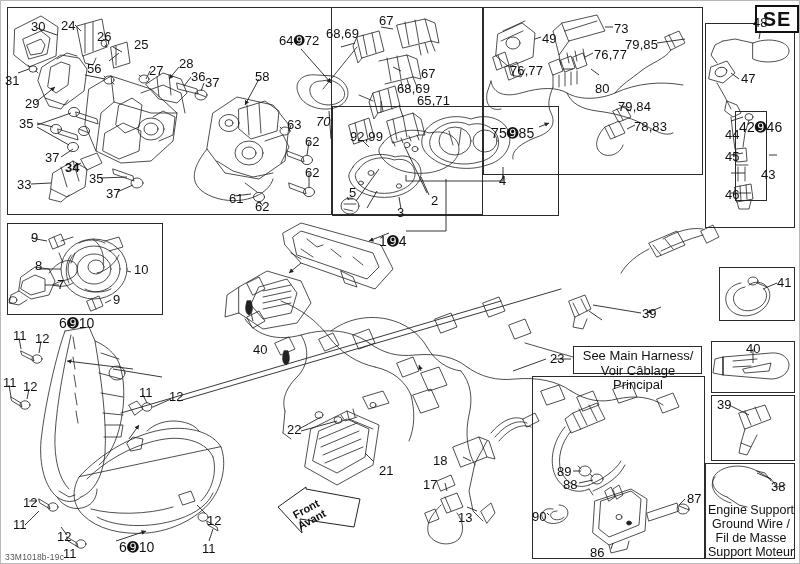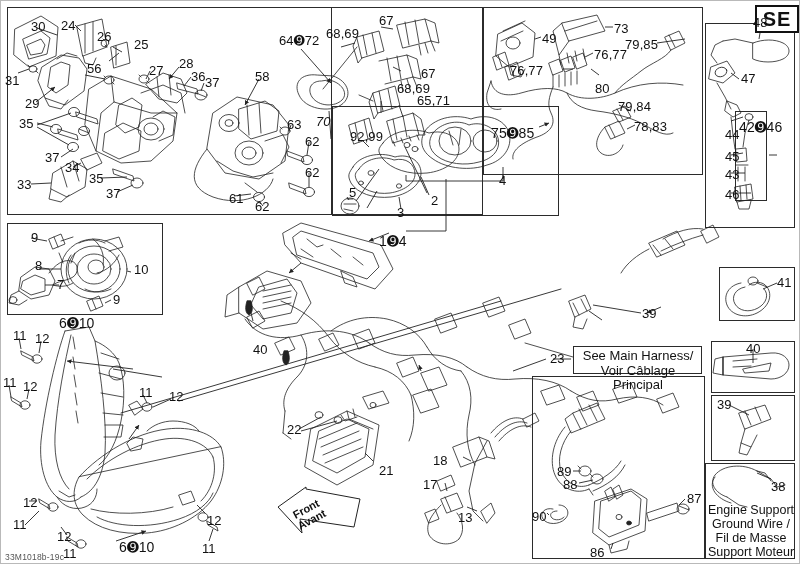--- a/index.html
+++ b/index.html
@@ -588,21 +588,21 @@
   <div class="callout" style="left:133px;top:36px;">25</div>
   <div class="callout" style="left:4px;top:72px;">31</div>
   <div class="callout" style="left:24px;top:95px;">29</div>
   <div class="callout" style="left:86px;top:60px;">56</div>
   <div class="callout" style="left:148px;top:62px;">27</div>
   <div class="callout" style="left:178px;top:55px;">28</div>
   <div class="callout" style="left:190px;top:68px;">36</div>
   <div class="callout" style="left:204px;top:74px;">37</div>
   <div class="callout" style="left:18px;top:115px;">35</div>
   <div class="callout" style="left:44px;top:149px;">37</div>
-  <div class="callout" style="left:64px;top:159px;">34</div>
+  <div class="callout" style="left:64px;top:159px;font-weight:bold;">34</div>
   <div class="callout" style="left:16px;top:176px;">33</div>
   <div class="callout" style="left:88px;top:170px;">35</div>
   <div class="callout" style="left:105px;top:185px;">37</div>
   <div class="callout" style="left:254px;top:68px;">58</div>
   <div class="callout" style="left:286px;top:116px;">63</div>
   <div class="callout" style="left:304px;top:133px;">62</div>
   <div class="callout" style="left:304px;top:164px;">62</div>
   <div class="callout" style="left:228px;top:190px;">61</div>
   <div class="callout" style="left:254px;top:198px;">62</div>
 
@@ -628,21 +628,21 @@
   <div class="callout" style="left:594px;top:80px;">80</div>
   <div class="callout" style="left:624px;top:36px;">79,85</div>
   <div class="callout" style="left:617px;top:98px;">79,84</div>
   <div class="callout" style="left:633px;top:118px;">78,83</div>
   <div class="callout big" style="left:490px;top:124px;">75➒85</div>
 
   <div class="callout" style="left:752px;top:14px;">48</div>
   <div class="callout" style="left:740px;top:70px;">47</div>
   <div class="callout" style="left:724px;top:126px;">44</div>
   <div class="callout" style="left:724px;top:148px;">45</div>
-  <div class="callout" style="left:724px;top:166px;">43</div>
+  <div class="callout" style="left:760px;top:166px;">43</div>
   <div class="callout" style="left:724px;top:186px;">46</div>
   <div class="callout big" style="left:738px;top:118px;">42➒46</div>
 
   <div class="callout" style="left:30px;top:229px;">9</div>
   <div class="callout" style="left:34px;top:257px;">8</div>
   <div class="callout" style="left:133px;top:261px;">10</div>
   <div class="callout" style="left:56px;top:276px;">7</div>
   <div class="callout" style="left:112px;top:291px;">9</div>
   <div class="callout big" style="left:58px;top:314px;">6➒10</div>
 

